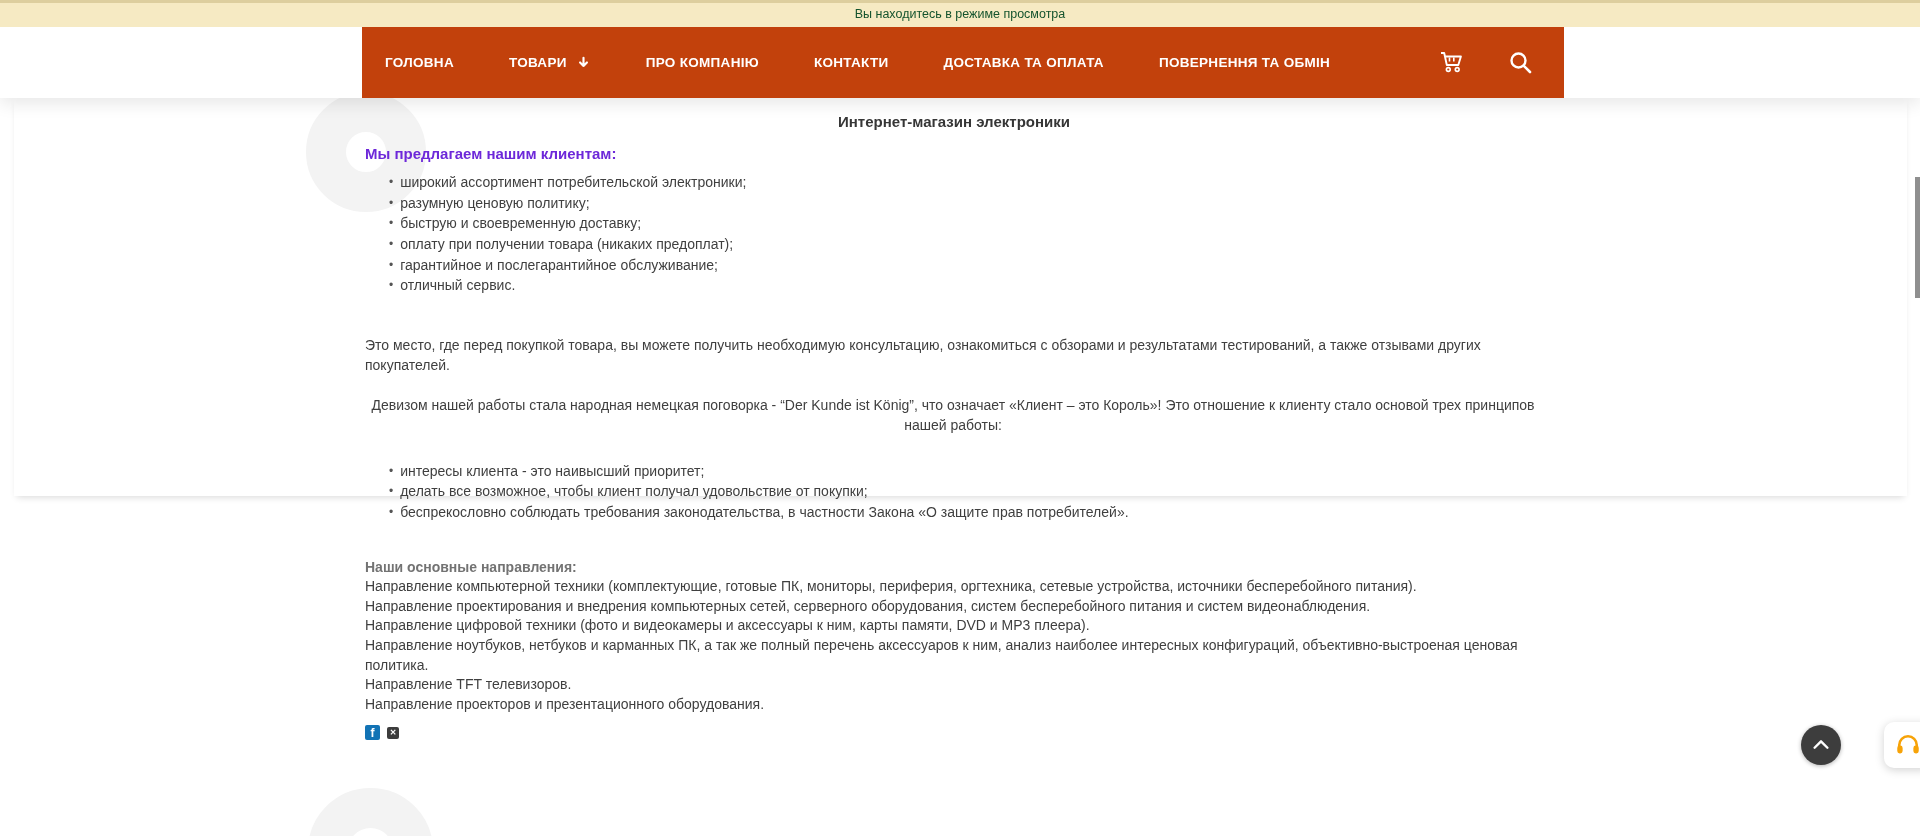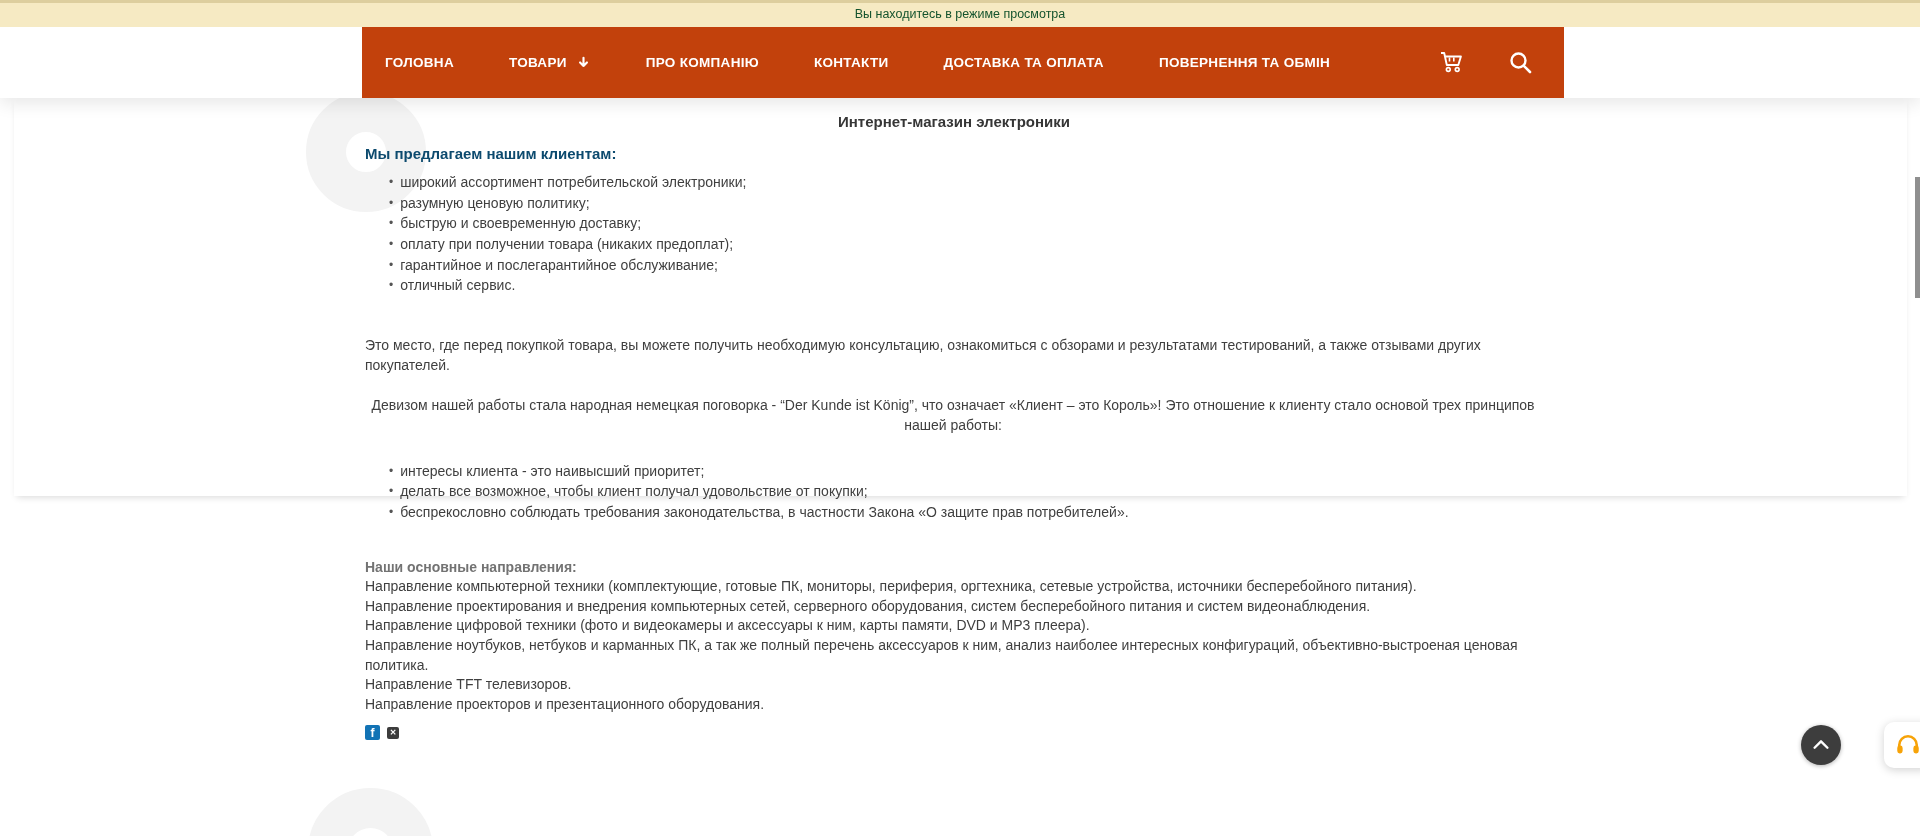--- a/index.html
+++ b/index.html
@@ -53,21 +53,21 @@
 
   
   .content {
     position:absolute; top:98px; left:365px; width:1178px; z-index:4;
     font-size:14px; line-height:19.6px;
   }
   .page-title {
     margin:14px 0 0; text-align:center;
     font-size:15px; font-weight:bold; color:#363636;
   }
-  .section-heading { margin:12px 0 0; font-size:15px; font-weight:bold; color:#0c4a6e; }
+  .section-heading { margin:12px 0 0; font-size:15px; font-weight:bold; color:#6d28d9; }
   ul.dot-list { margin:10px 0 0; padding:0 0 0 24px; list-style:none; }
   ul.dot-list li { line-height:19.6px; }
   ul.dot-list li::before { content:"•"; font-size:12px; color:#555; margin-right:7px; position:relative; top:-1px; }
   .para { margin:38px 0 0; max-width:1176px; line-height:20px; }
   .para.tight { margin-top:20px;text-align:center; }
   ul.dot-list.principles { margin-top:27px; }
   .directions-heading { margin:34px 0 0; font-weight:bold; color:#737373; line-height:19.6px; }
   .direction-line { line-height:19.6px; }
 
   

